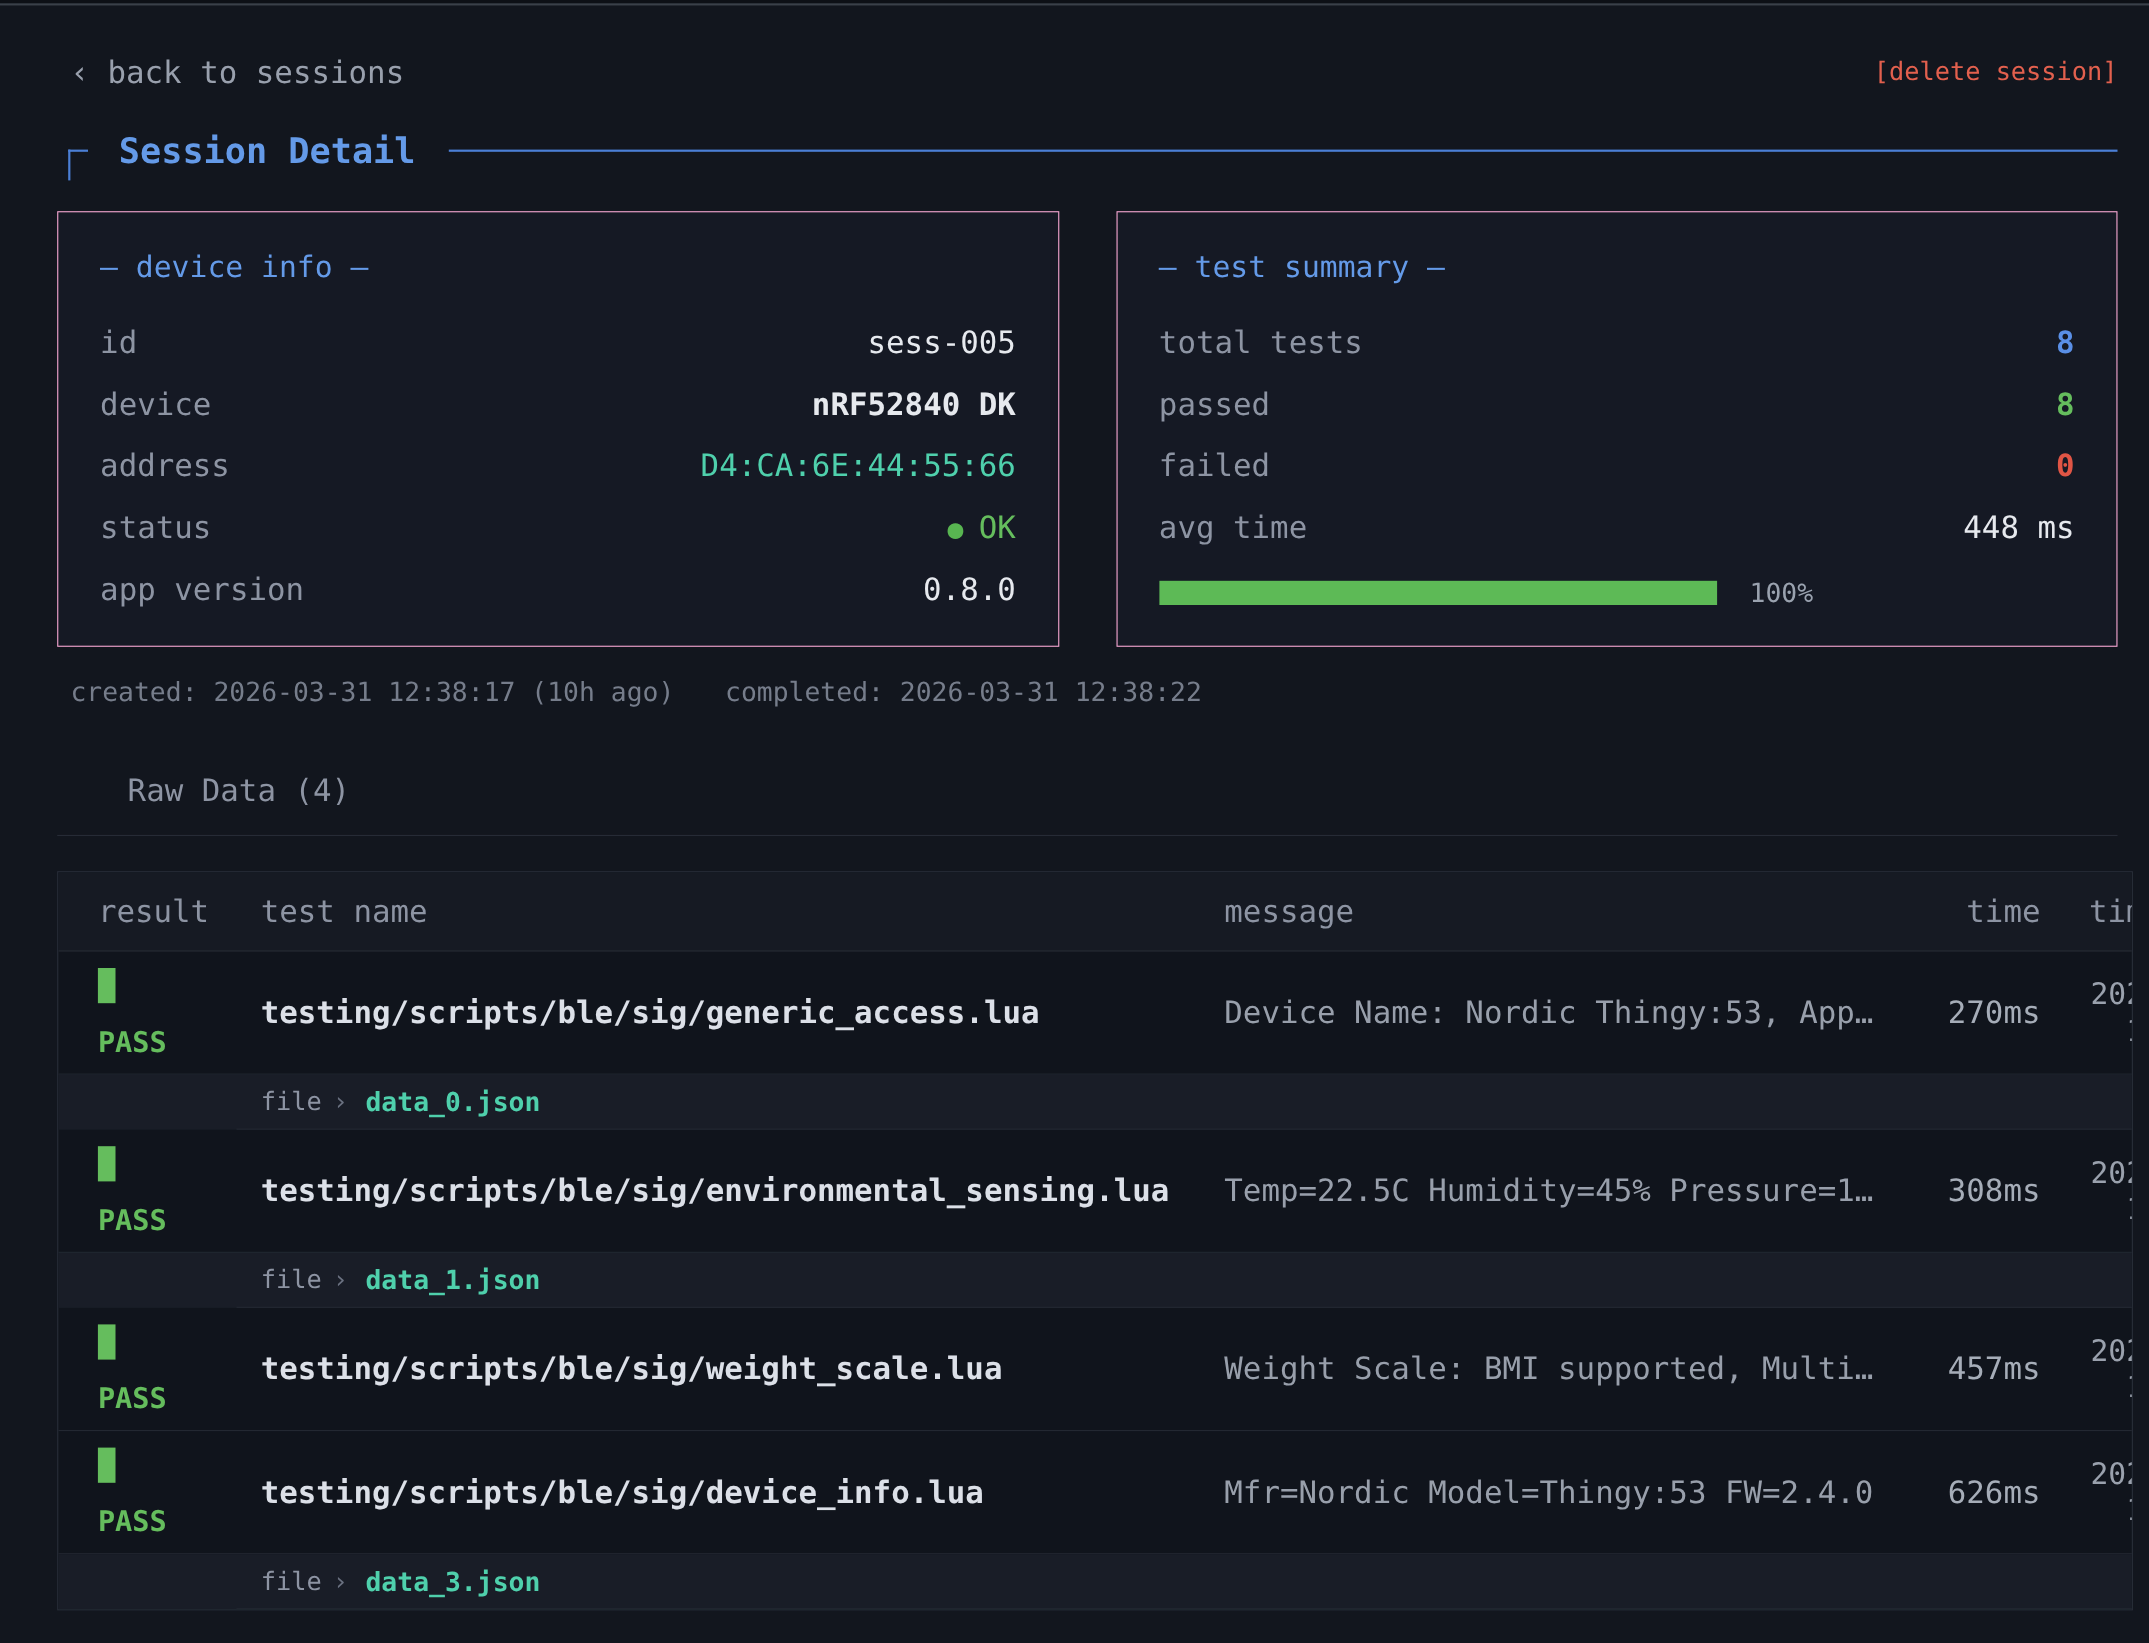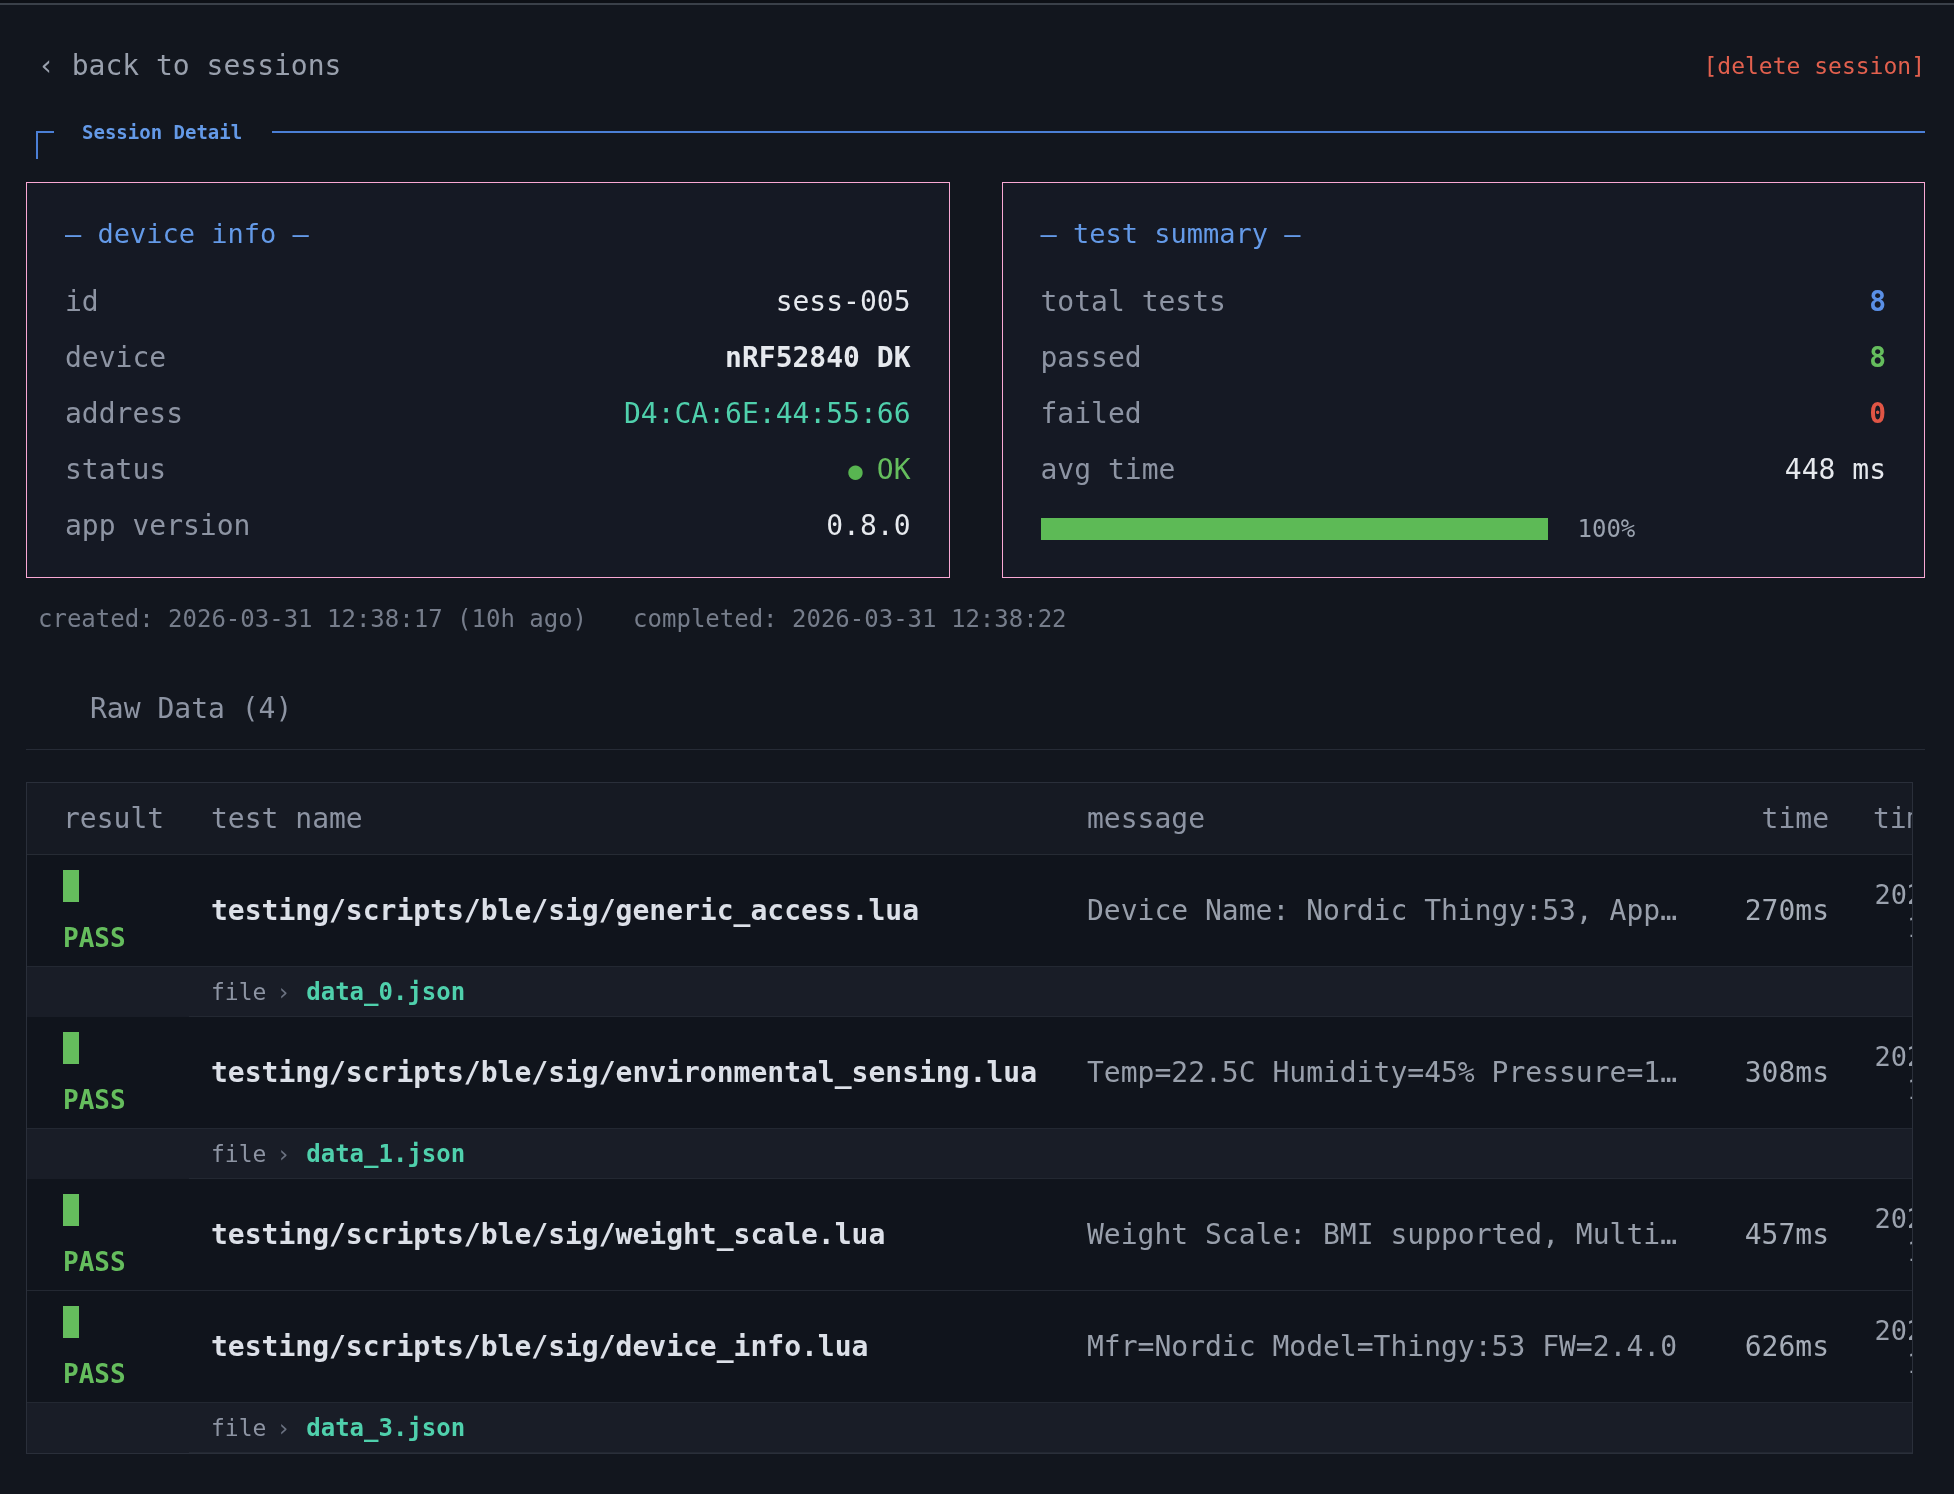--- a/index.html
+++ b/index.html
@@ -3,31 +3,31 @@
 <meta charset="utf-8">
 <style>
   * { margin:0; padding:0; box-sizing:border-box; }
   html,body { width:1954px; height:1494px; overflow:hidden; }
   body {
     background:#12161e;
     font-family:"DejaVu Sans Mono","Liberation Mono",monospace;
     color:#e6e9ee;
   }
   .top-edge { height:5px; background:#0d1016; border-bottom:2px solid #3a4049; }
-  .main { padding:0 29px 0 26px;margin-top:44px; }
+  .main { padding:0 29px 0 52px;margin-top:44px; }
 
   
   .topbar { margin-top:40px; display:flex; justify-content:space-between; align-items:center; padding-left:12px; }
   .back-link { color:#99a0ad; font-size:28px; cursor:pointer; }
   .delete-link { color:#e2604e; font-size:23px; cursor:pointer; }
 
   
   .section-header { margin-top:36px; display:flex; align-items:center; padding-left:10px; }
   .corner-deco { width:18px; height:28px; border-left:2px solid #4b7fd6; border-top:2px solid #4b7fd6; transform:translateY(13px); }
-  .section-title { color:#649ae8; font-size:19px; font-weight:bold; margin-left:28px; }
+  .section-title { color:#649ae8; font-size:32px; font-weight:bold; margin-left:28px; }
   .section-rule { flex:1; height:2px; background:#4b7fd6; margin-left:30px; }
 
   
   .panels { margin-top:36px; display:grid; grid-template-columns:1fr 1fr; gap:52px; }
   .panel { height:396px; background:#151924; border:1px solid #f9a8d4; padding:34px 38px; }
   .panel-legend { color:#649ae8; font-size:27px; line-height:34px; margin-bottom:22px; }
   .kv-row { height:56px; display:flex; justify-content:space-between; align-items:center; }
   .kv-label { color:#8d94a3; font-size:28px; }
   .kv-value { color:#e6e9ee; font-size:28px; }
   .kv-value.teal { color:#4fd0ac; }

